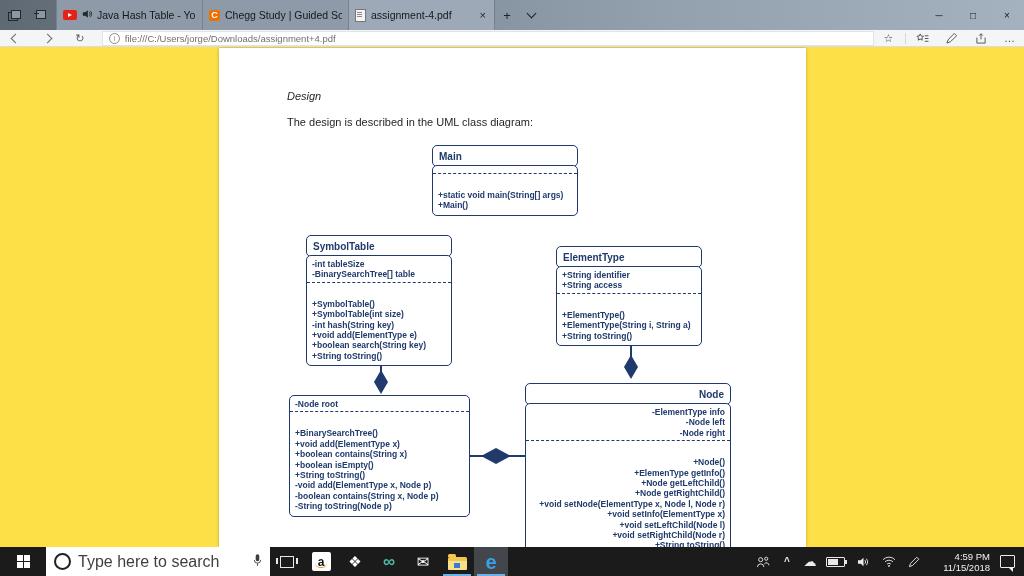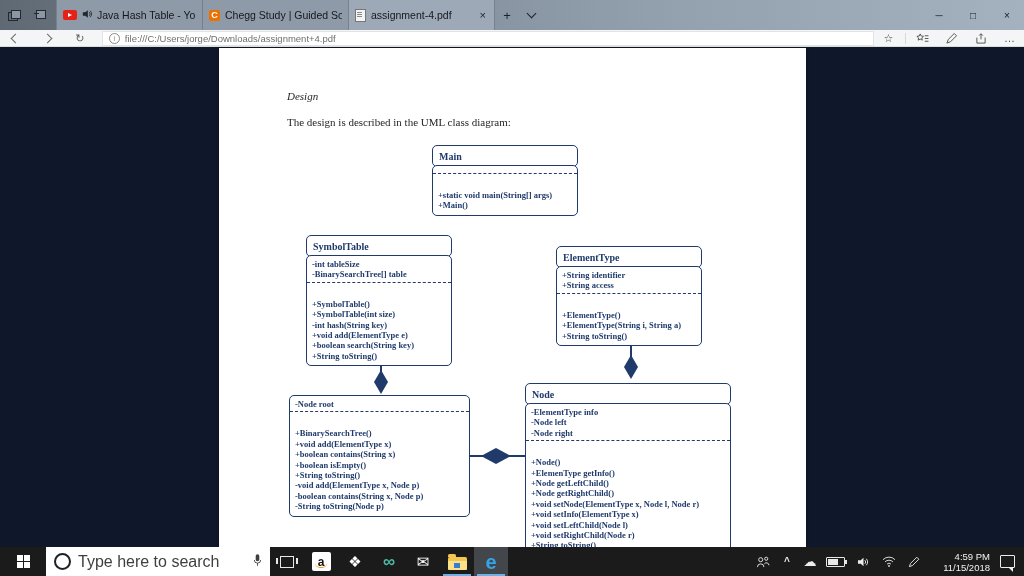--- a/index.html
+++ b/index.html
@@ -43,38 +43,38 @@
   .refresh{font-size:11px;color:#5a5a5a;}
   .address{margin-left:6px;width:760px;height:13px;background:#fff;border:1px solid #e3e3e3;display:flex;align-items:center;gap:5px;padding:0 6px;}
   .info-circle{width:9px;height:9px;border:1px solid #8a8a8a;border-radius:50%;color:#8a8a8a;font-size:7px;line-height:9px;text-align:center;flex:0 0 auto;}
   .url{font-size:9.5px;color:#6f6f6f;white-space:nowrap;overflow:hidden;}
   .nav-right{margin-left:auto;display:flex;align-items:center;}
   .nav-icon{width:29px;display:flex;align-items:center;justify-content:center;color:#4d4d4d;font-size:11px;}
   .nav-divider{width:1px;height:11px;background:#d7d7d7;margin:0 2px;}
   .nav-icon svg{display:block;}
 
   
-  .viewer{position:absolute;left:0;top:47px;width:1024px;height:500px;background:#0f172a;overflow:hidden;font-family:Liberation Serif, serif;}
+  .viewer{position:absolute;left:0;top:47px;width:1024px;height:500px;background:#fde047;overflow:hidden;}
   .page{position:absolute;left:219px;top:1px;width:587px;height:499px;background:#fff;box-shadow:0 0 3px rgba(0,0,0,.28);}
   .doc-heading{position:absolute;left:68px;top:42px;font-size:11px;font-style:italic;color:#262626;}
   .doc-intro{position:absolute;left:68px;top:68px;font-size:11px;color:#262626;}
   .diagram{position:absolute;left:0;top:0;right:0;bottom:0;}
 
   .uml-class{position:absolute;color:#1f3a6b;font-weight:bold;}
   .uml-title{border:1.5px solid #1f3a6b;border-radius:5px;background:#fff;font-size:10px;padding:5px 6px 4px;}
   .uml-body{border:1.5px solid #1f3a6b;border-radius:5px;background:#fff;margin-top:-2px;font-size:8.5px;line-height:10.4px;}
   .uml-attrs{padding:3px 5px 2px;}
   .uml-attrs:empty{min-height:7px;padding:0;}
   .uml-methods{border-top:1px dashed #1f3a6b;padding:16px 5px 4px;}
 
   .uml-class[data-class-id="main"]{left:213px;top:97px;width:146px;}
   .uml-class[data-class-id="symboltable"]{left:87px;top:187px;width:146px;border-radius:27px;}
   .uml-class[data-class-id="elementtype"]{left:337px;top:198px;width:146px;}
   .uml-class[data-class-id="binarysearchtree"]{left:70px;top:349px;width:181px;}
-  .uml-class[data-class-id="node"]{left:306px;top:335px;width:206px;}
+  .uml-class[data-class-id="node"]{left:306px;top:335px;width:206px;text-align:right;}
 
   .conn-line{position:absolute;background:#1f3a6b;}
   .diamond{position:absolute;background:#1f3a6b;clip-path:polygon(50% 0,100% 50%,50% 100%,0 50%);}
 
   
   .taskbar{position:absolute;left:0;top:547px;width:1024px;height:29px;background:#1b1b1c;display:flex;align-items:stretch;color:#fff;}
   .start{width:46px;display:flex;align-items:center;justify-content:center;}
   .winlogo{width:13px;height:13px;display:grid;grid-template-columns:6px 6px;grid-template-rows:6px 6px;gap:1px;}
   .winlogo i{background:#fff;}
   .searchbox{width:208px;background:#fff;display:flex;align-items:center;gap:7px;padding:0 8px;}

